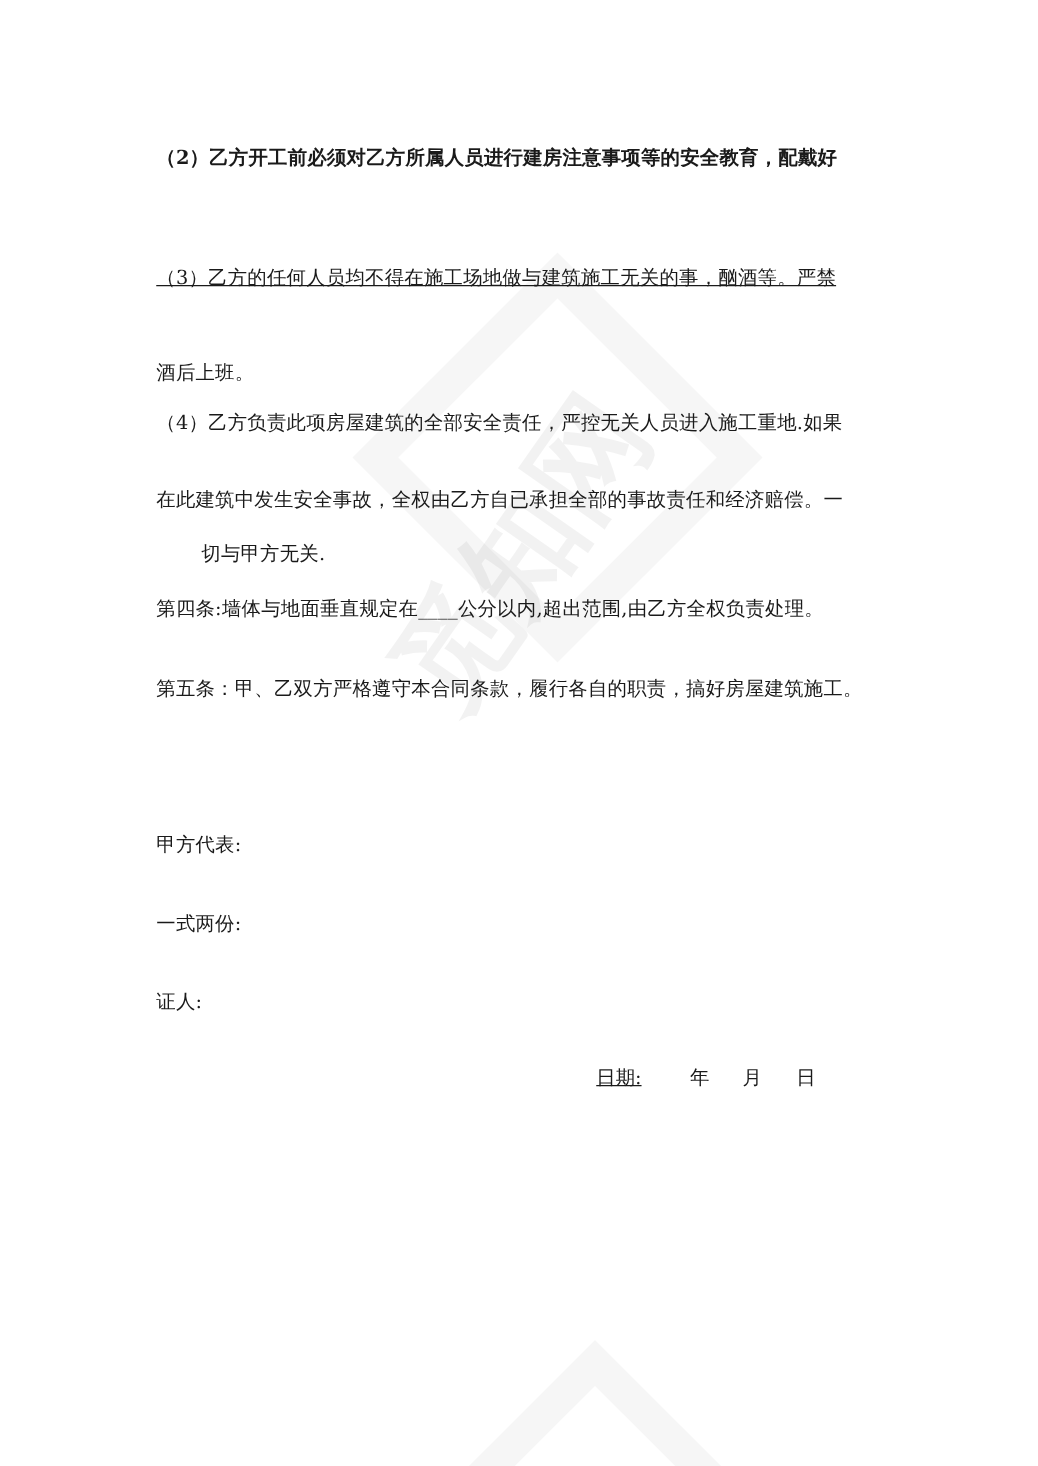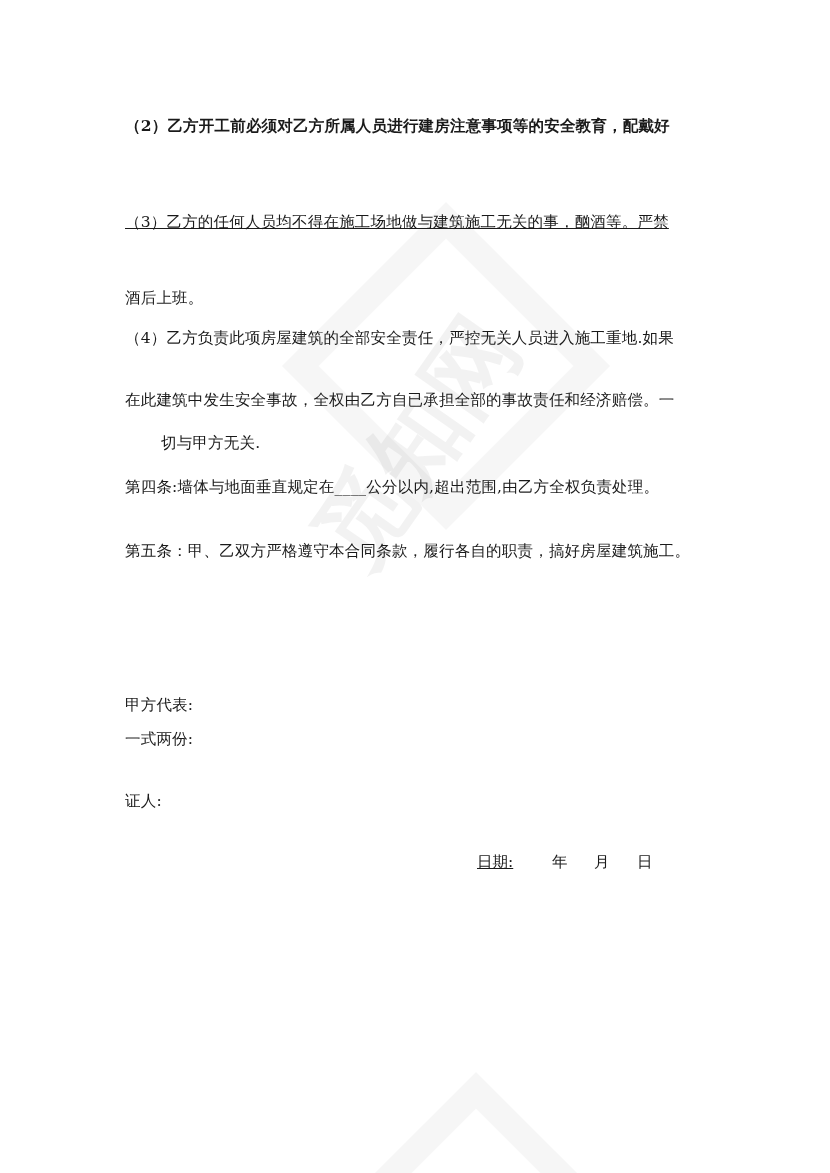--- a/index.html
+++ b/index.html
@@ -28,21 +28,21 @@
   <div class="line" style="top:212px;text-decoration:underline;">（3）乙方的任何人员均不得在施工场地做与建筑施工无关的事，酗酒等。严禁</div>
   <div class="line" style="top:264px;margin-top:24px;">酒后上班。</div>
 
   <div class="line" style="top:328px;">（4）乙方负责此项房屋建筑的全部安全责任，严控无关人员进入施工重地.如果</div>
   <div class="line" style="top:390px;">在此建筑中发生安全事故，全权由乙方自已承担全部的事故责任和经济赔偿。一</div>
   <div class="line" style="top:433px;margin-left:36px;">切与甲方无关.</div>
 
   <div class="line" style="top:477px;">第四条:墙体与地面垂直规定在____公分以内,超出范围,由乙方全权负责处理。</div>
   <div class="line" style="top:541px;">第五条：甲、乙双方严格遵守本合同条款，履行各自的职责，搞好房屋建筑施工。</div>
 
-  <div class="line" style="top:695px;">甲方代表:</div>
+  <div class="line" style="top:666px;">甲方代表:</div>
   <div class="line" style="top:729px;">一式两份:</div>
   <div class="line" style="top:791px;">证人:</div>
 
   <div class="date-row" style="left:0;width:830px;">
     <span style="left:477px;text-decoration:underline;">日期:</span>
     <span style="left:552px;">年</span>
     <span style="left:594px;">月</span>
     <span style="left:637px;">日</span>
   </div>
 </div>

